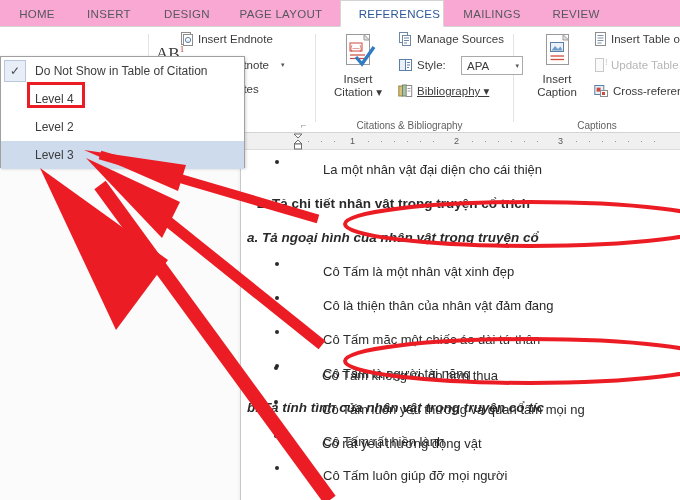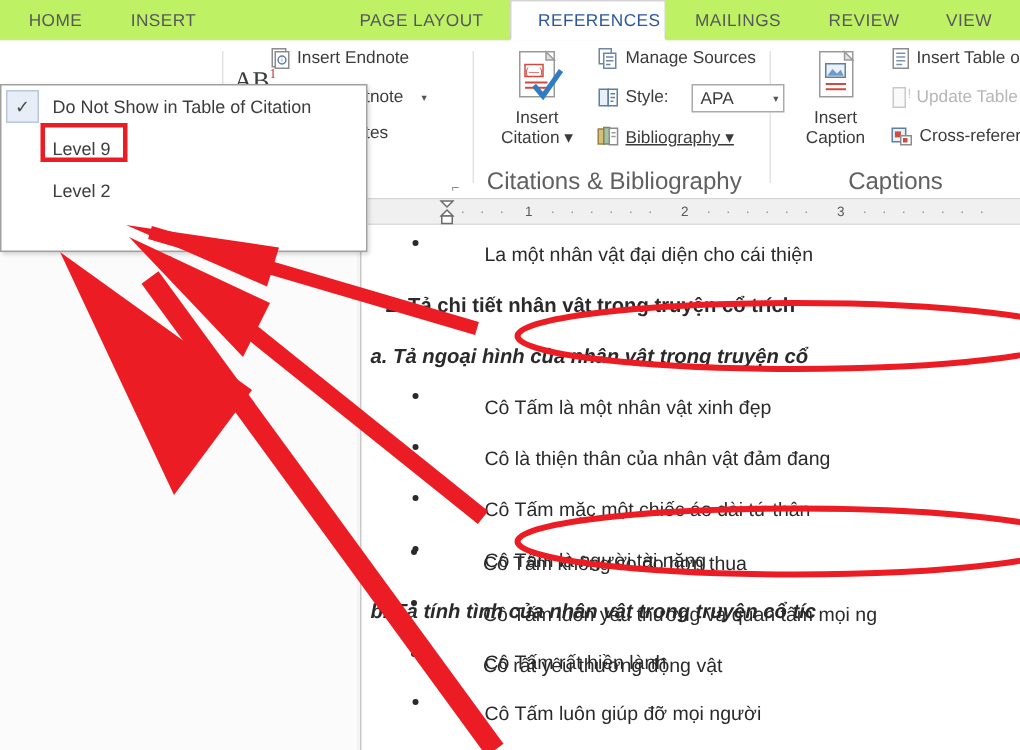--- a/index.html
+++ b/index.html
@@ -13,21 +13,21 @@
   #app {
     position: relative;
     width: 680px; height: 500px;
     overflow: hidden;
     background: #ffffff;
   }
 
   
   .tabbar {
     position: absolute; left: 0; top: 0; width: 680px; height: 27px;
-    background: #bef264;
+    background: #f9a8d4;
     border-bottom: 1px solid #d4d4d4;
   }
   .tab {
     position: absolute; top: 0; height: 27px;
     display: flex; align-items: center; justify-content: center;
     font-size: 11.5px; letter-spacing: .3px;
     color: #56585c;
     padding: 0 7px;
     white-space: nowrap;
   }
@@ -49,21 +49,21 @@
   }
   .grp {
     position: absolute; top: 0; height: 106px;
   }
   .grp-sep {
     position: absolute; top: 7px; width: 1px; height: 88px;
     background: #e3e3e3;
   }
   .grp-label {
     position: absolute; bottom: 2px; width: 100%;
-    text-align: center; font-size: 16px; color: #606060;
+    text-align: center; font-size: 10px; color: #606060;
     white-space: nowrap;
   }
   .dlg-launch {
     position: absolute; bottom: 3px; font-size: 9px; color: #8a8a8a;
   }
 
   
   .cmd {
     position: absolute;
     display: flex; align-items: center; gap: 4px;
@@ -199,25 +199,25 @@
   }
 </style>
 </head>
 <body>
 
 <div id="app">
 
   <div class="tabbar">
     <div class="tab" style="left:6px;width:62px;">HOME</div>
     <div class="tab" style="left:74px;width:70px;">INSERT</div>
+    <div class="tab" style="left:152px;width:70px;">DESIGN</div>
     <div class="tab" style="left:228px;width:106px;">PAGE LAYOUT</div>
     <div class="tab active" style="left:340px;width:104px;padding-left:22px;">REFERENCES</div>
     <div class="tab" style="left:450px;width:84px;">MAILINGS</div>
     <div class="tab" style="left:540px;width:72px;">REVIEW</div>
-    <div class="tab" style="left:618px;width:56px;">VIEW</div>
   </div>
 
   <div class="ribbon">
 
     <div class="grp-sep" style="left:148px;"></div>
     <div class="grp-sep" style="left:315px;"></div>
     <div class="grp-sep" style="left:513px;"></div>
 
     <div class="addtext">
       <svg class="ico" width="15" height="16" viewBox="0 0 15 16">
@@ -459,24 +459,27 @@
         <span class="txt">Cô rất yêu thương động vật</span>
       </div>
   </div>
 
   <div class="menu">
     <div class="menu-item">
       <span class="menu-check">✓</span>
       <span>Do Not Show in Table of Citation</span>
     </div>
     <div class="menu-item">
-      <span>Level 9</span>
+      <span>Level 4</span>
     </div>
     <div class="menu-item">
       <span>Level 2</span>
+    </div>
+    <div class="menu-item sel">
+      <span>Level 3</span>
     </div>
   </div>
   <div class="menu-hl"></div>
 
   <svg class="overlay" viewBox="0 0 680 500">
 
     <ellipse cx="530" cy="224" rx="185" ry="22" fill="none" stroke="#ec1c24" stroke-width="4"></ellipse>
 
     <ellipse cx="530" cy="361" rx="185" ry="22" fill="none" stroke="#ec1c24" stroke-width="4"></ellipse>
 

